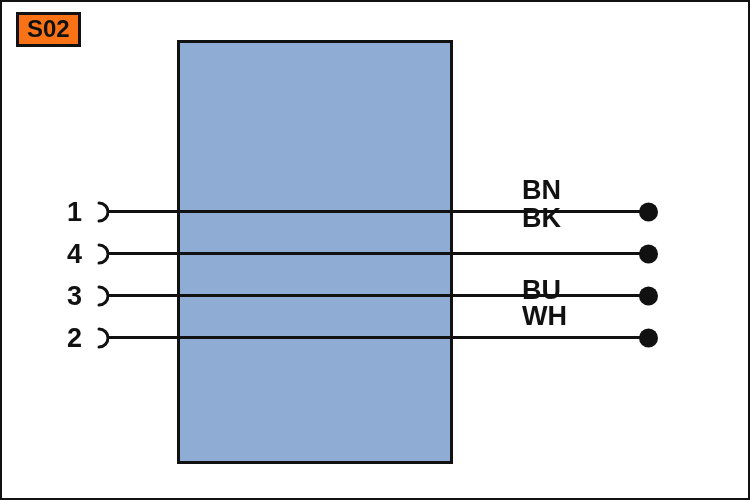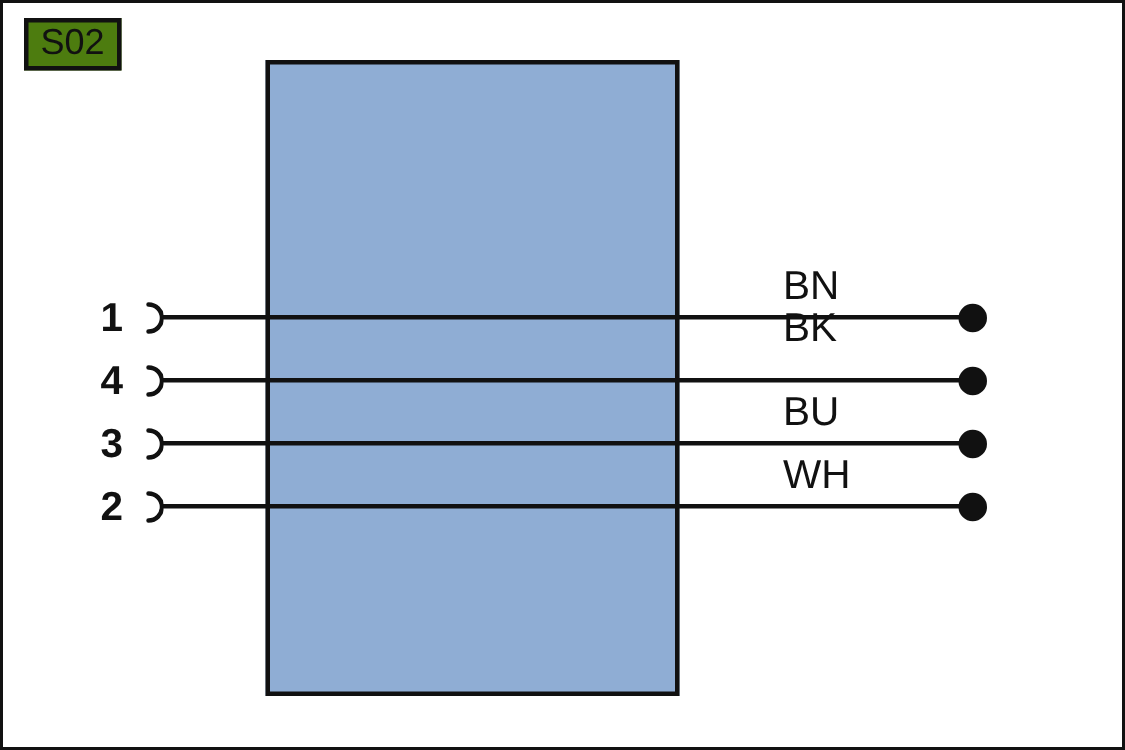--- a/index.html
+++ b/index.html
@@ -18,23 +18,23 @@
       color: #111111;
       overflow: hidden;
     }
     .designator {
       position: absolute;
       left: 14px;
       top: 10px;
       border: 3px solid #111111;
       padding: 1px 8px 2px 8px;
       font-size: 24px;
-      font-weight: normal;
+      font-weight: bold;
       line-height: 1.1;
-      background: #4d7c0f;
+      background: #f97316;
     }
     .component {
       position: absolute;
       left: 175px;
       top: 38px;
       width: 276px;
       height: 424px;
       background: #8fadd4;
       border: 3px solid #111111;
       box-sizing: border-box;
@@ -62,21 +62,21 @@
       position: absolute;
       left: 93px;
       transform: translateY(-50%);
       z-index: 3;
       line-height: 0;
     }
     .wire-label {
       position: absolute;
       left: 520px;
       font-size: 27px;
-      font-weight: normal;
+      font-weight: bold;
       transform: translateY(-100%);
       z-index: 2;
     }
     .terminal-dot {
       position: absolute;
       left: 637px;
       width: 19px;
       height: 19px;
       border-radius: 50%;
       background: #111111;
@@ -118,21 +118,21 @@
   </div>
 
   <div>
     <span class="pin-number" style="top:294px">3</span>
     <span class="connector-arc" style="top:294px">
       <svg width="14" height="22" viewBox="0 0 14 22">
         <path d="M4 2 A 9 9 0 0 1 4 20" fill="none" stroke="#111111" stroke-width="3" stroke-linecap="round"></path>
       </svg>
     </span>
     <div class="wire-line" style="top:292px"></div>
-    <span class="wire-label" style="top:288px">BU</span>
+    <span class="wire-label" style="top:304px">BU</span>
     <div class="terminal-dot" style="top:294px"></div>
   </div>
 
   <div>
     <span class="pin-number" style="top:336px">2</span>
     <span class="connector-arc" style="top:336px">
       <svg width="14" height="22" viewBox="0 0 14 22">
         <path d="M4 2 A 9 9 0 0 1 4 20" fill="none" stroke="#111111" stroke-width="3" stroke-linecap="round"></path>
       </svg>
     </span>

